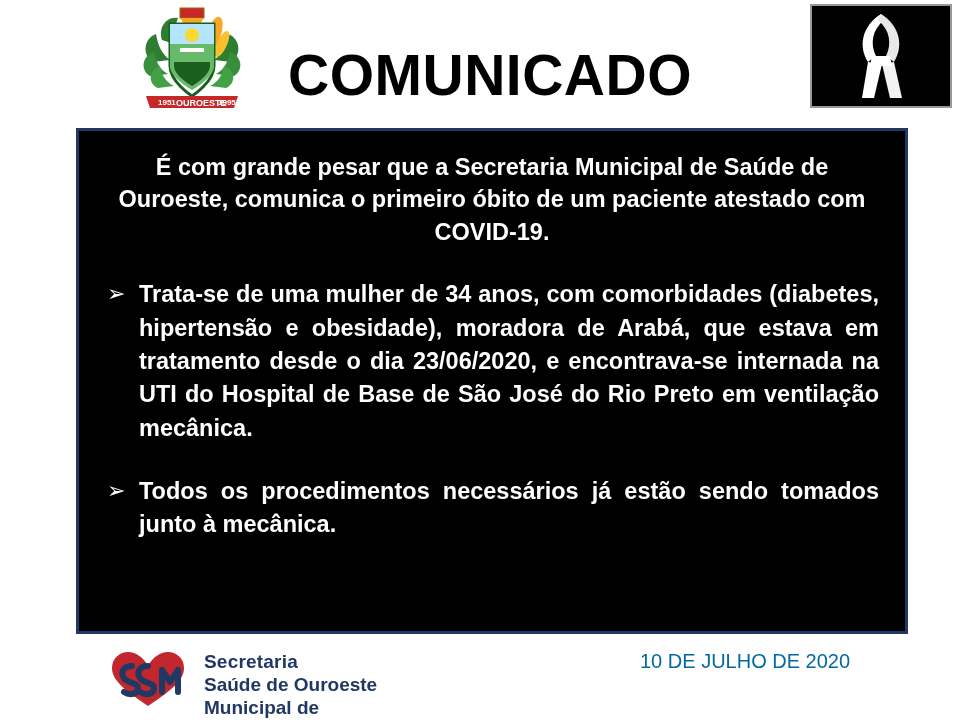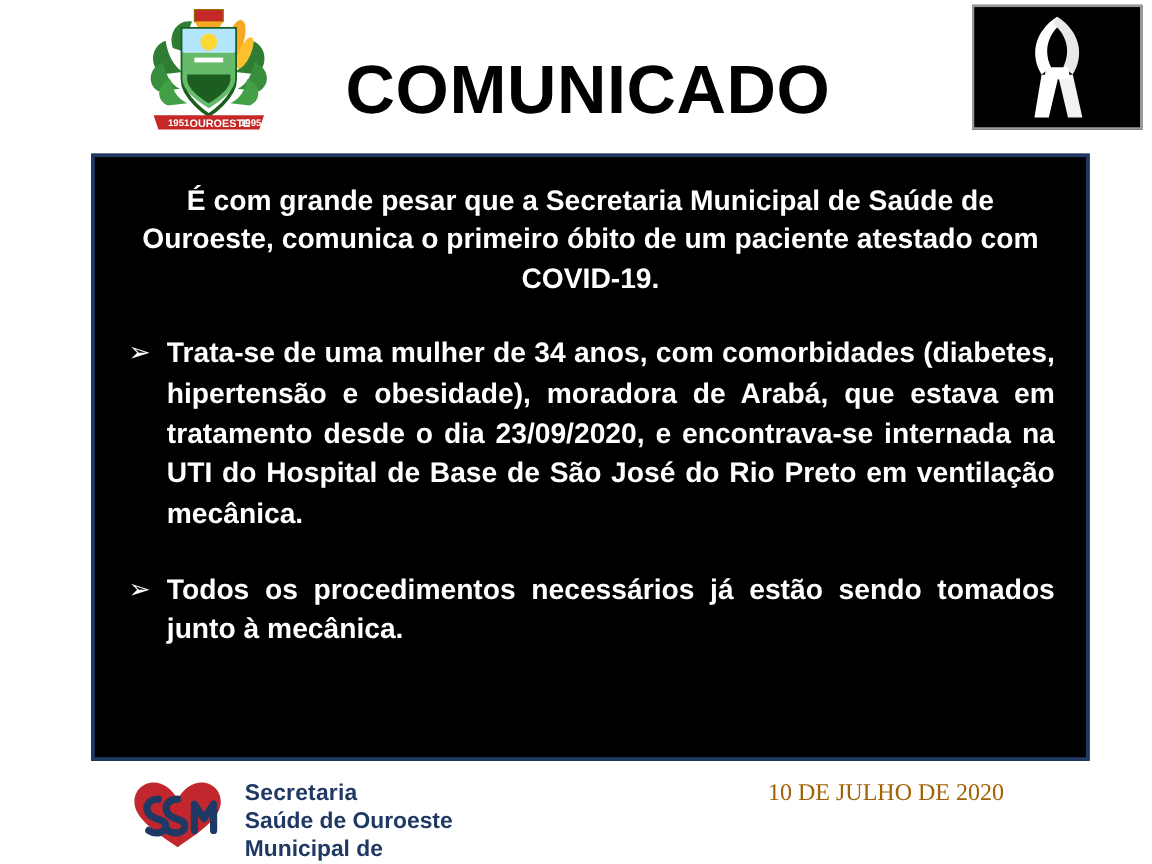--- a/index.html
+++ b/index.html
@@ -19,21 +19,21 @@
   #header {
     position: absolute;
     left: 0; top: 0;
     width: 960px;
     height: 120px;
   }
 
   
   #brasao {
     position: absolute;
-    left: 118px;
+    left: 136px;
     top: 4px;
     width: 112px;
     height: 112px;
   }
   #brasao svg { display: block; }
 
   
   #title {
     position: absolute;
     left: 250px;
@@ -142,22 +142,22 @@
     line-height: 1.22;
     font-family: "Liberation Sans", sans-serif;
   }
   #logo-text div:first-child { letter-spacing: 0.2px; }
 
   #date {
     position: absolute;
     left: 640px;
     top: 14px;
     font-size: 20px;
-    color: #a16207;
-    font-family: Liberation Serif, serif;
+    color: #0369a1;
+    font-family: Liberation Sans, sans-serif;
   }
 </style>
 </head>
 <body>
 
 <div id="header">
 
   <div id="brasao">
     <svg width="112" height="112" viewBox="0 0 112 112">
 
@@ -212,21 +212,21 @@
 </div>
 
 <div id="panel">
 
   <div class="intro">É com grande pesar que a Secretaria Municipal de Saúde de Ouroeste, comunica o primeiro óbito de um paciente atestado com COVID-19.</div>
 
   <div class="bullets">
 
     <div class="bullet">
       <span class="arrow">➢</span>
-      <span class="btext">Trata-se de uma mulher de 34 anos, com comorbidades (diabetes, hipertensão e obesidade), moradora de Arabá, que estava em tratamento desde o dia 23/09/2020, e encontrava-se internada na UTI do Hospital de Base de São José do Rio Preto em ventilação mecânica.</span>
+      <span class="btext">Trata-se de uma mulher de 34 anos, com comorbidades (diabetes, hipertensão e obesidade), moradora de Arabá, que estava em tratamento desde o dia 23/06/2020, e encontrava-se internada na UTI do Hospital de Base de São José do Rio Preto em ventilação mecânica.</span>
     </div>
 
     <div class="bullet">
       <span class="arrow">➢</span>
       <span class="btext">Todos os procedimentos necessários já estão sendo tomados junto à mecânica.</span>
     </div>
 
   </div>
 </div>
 

